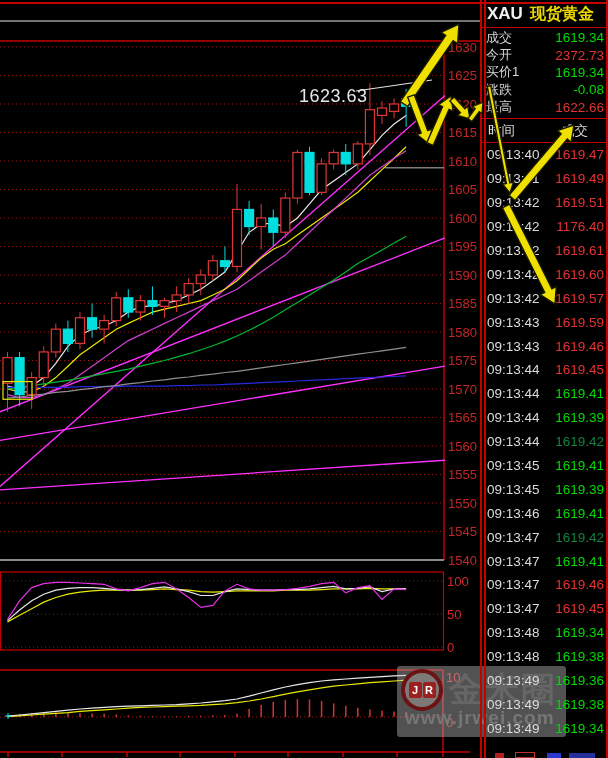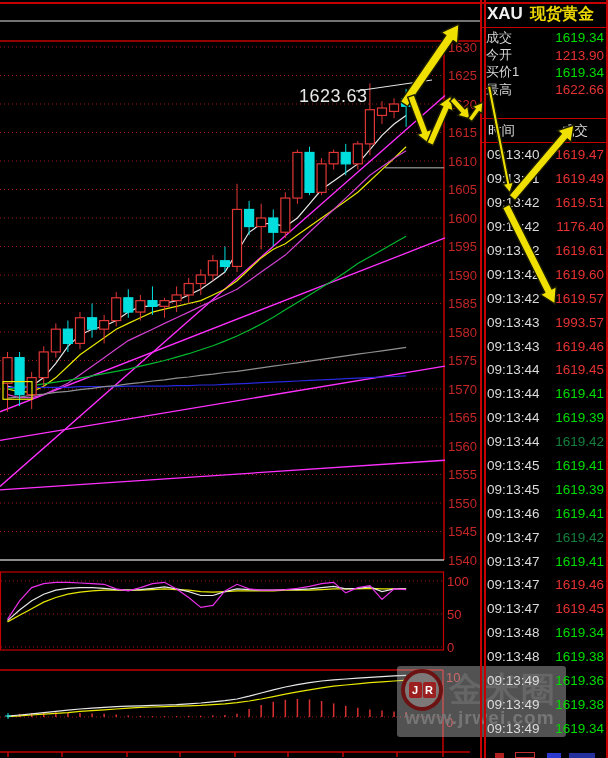--- a/index.html
+++ b/index.html
@@ -263,25 +263,29 @@
   <div id="q-header">
     <span id="q-symbol">XAU</span><span id="q-name">现货黄金</span>
   </div>
   <div id="q-info">
       <div class="qrow">
         <span class="qlabel">成交</span>
         <span class="qval green">1619.34</span>
       </div>
       <div class="qrow">
         <span class="qlabel">今开</span>
-        <span class="qval red">1213.90</span>
+        <span class="qval red">2372.73</span>
       </div>
       <div class="qrow">
         <span class="qlabel">买价1</span>
         <span class="qval green">1619.34</span>
+      </div>
+      <div class="qrow">
+        <span class="qlabel">涨跌</span>
+        <span class="qval green">-0.08</span>
       </div>
       <div class="qrow">
         <span class="qlabel">最高</span>
         <span class="qval red">1622.66</span>
       </div>
     </div>
   <div id="q-subhead">
     <span>时间</span>
     <span>成交</span>
   </div>
@@ -309,21 +313,21 @@
       <div class="trow">
         <span class="t-time">09:13:42</span>
         <span class="red">1619.60</span>
       </div>
       <div class="trow">
         <span class="t-time">09:13:42</span>
         <span class="red">1619.57</span>
       </div>
       <div class="trow">
         <span class="t-time">09:13:43</span>
-        <span class="red">1993.57</span>
+        <span class="red">1619.59</span>
       </div>
       <div class="trow">
         <span class="t-time">09:13:43</span>
         <span class="red">1619.46</span>
       </div>
       <div class="trow">
         <span class="t-time">09:13:44</span>
         <span class="red">1619.45</span>
       </div>
       <div class="trow">

